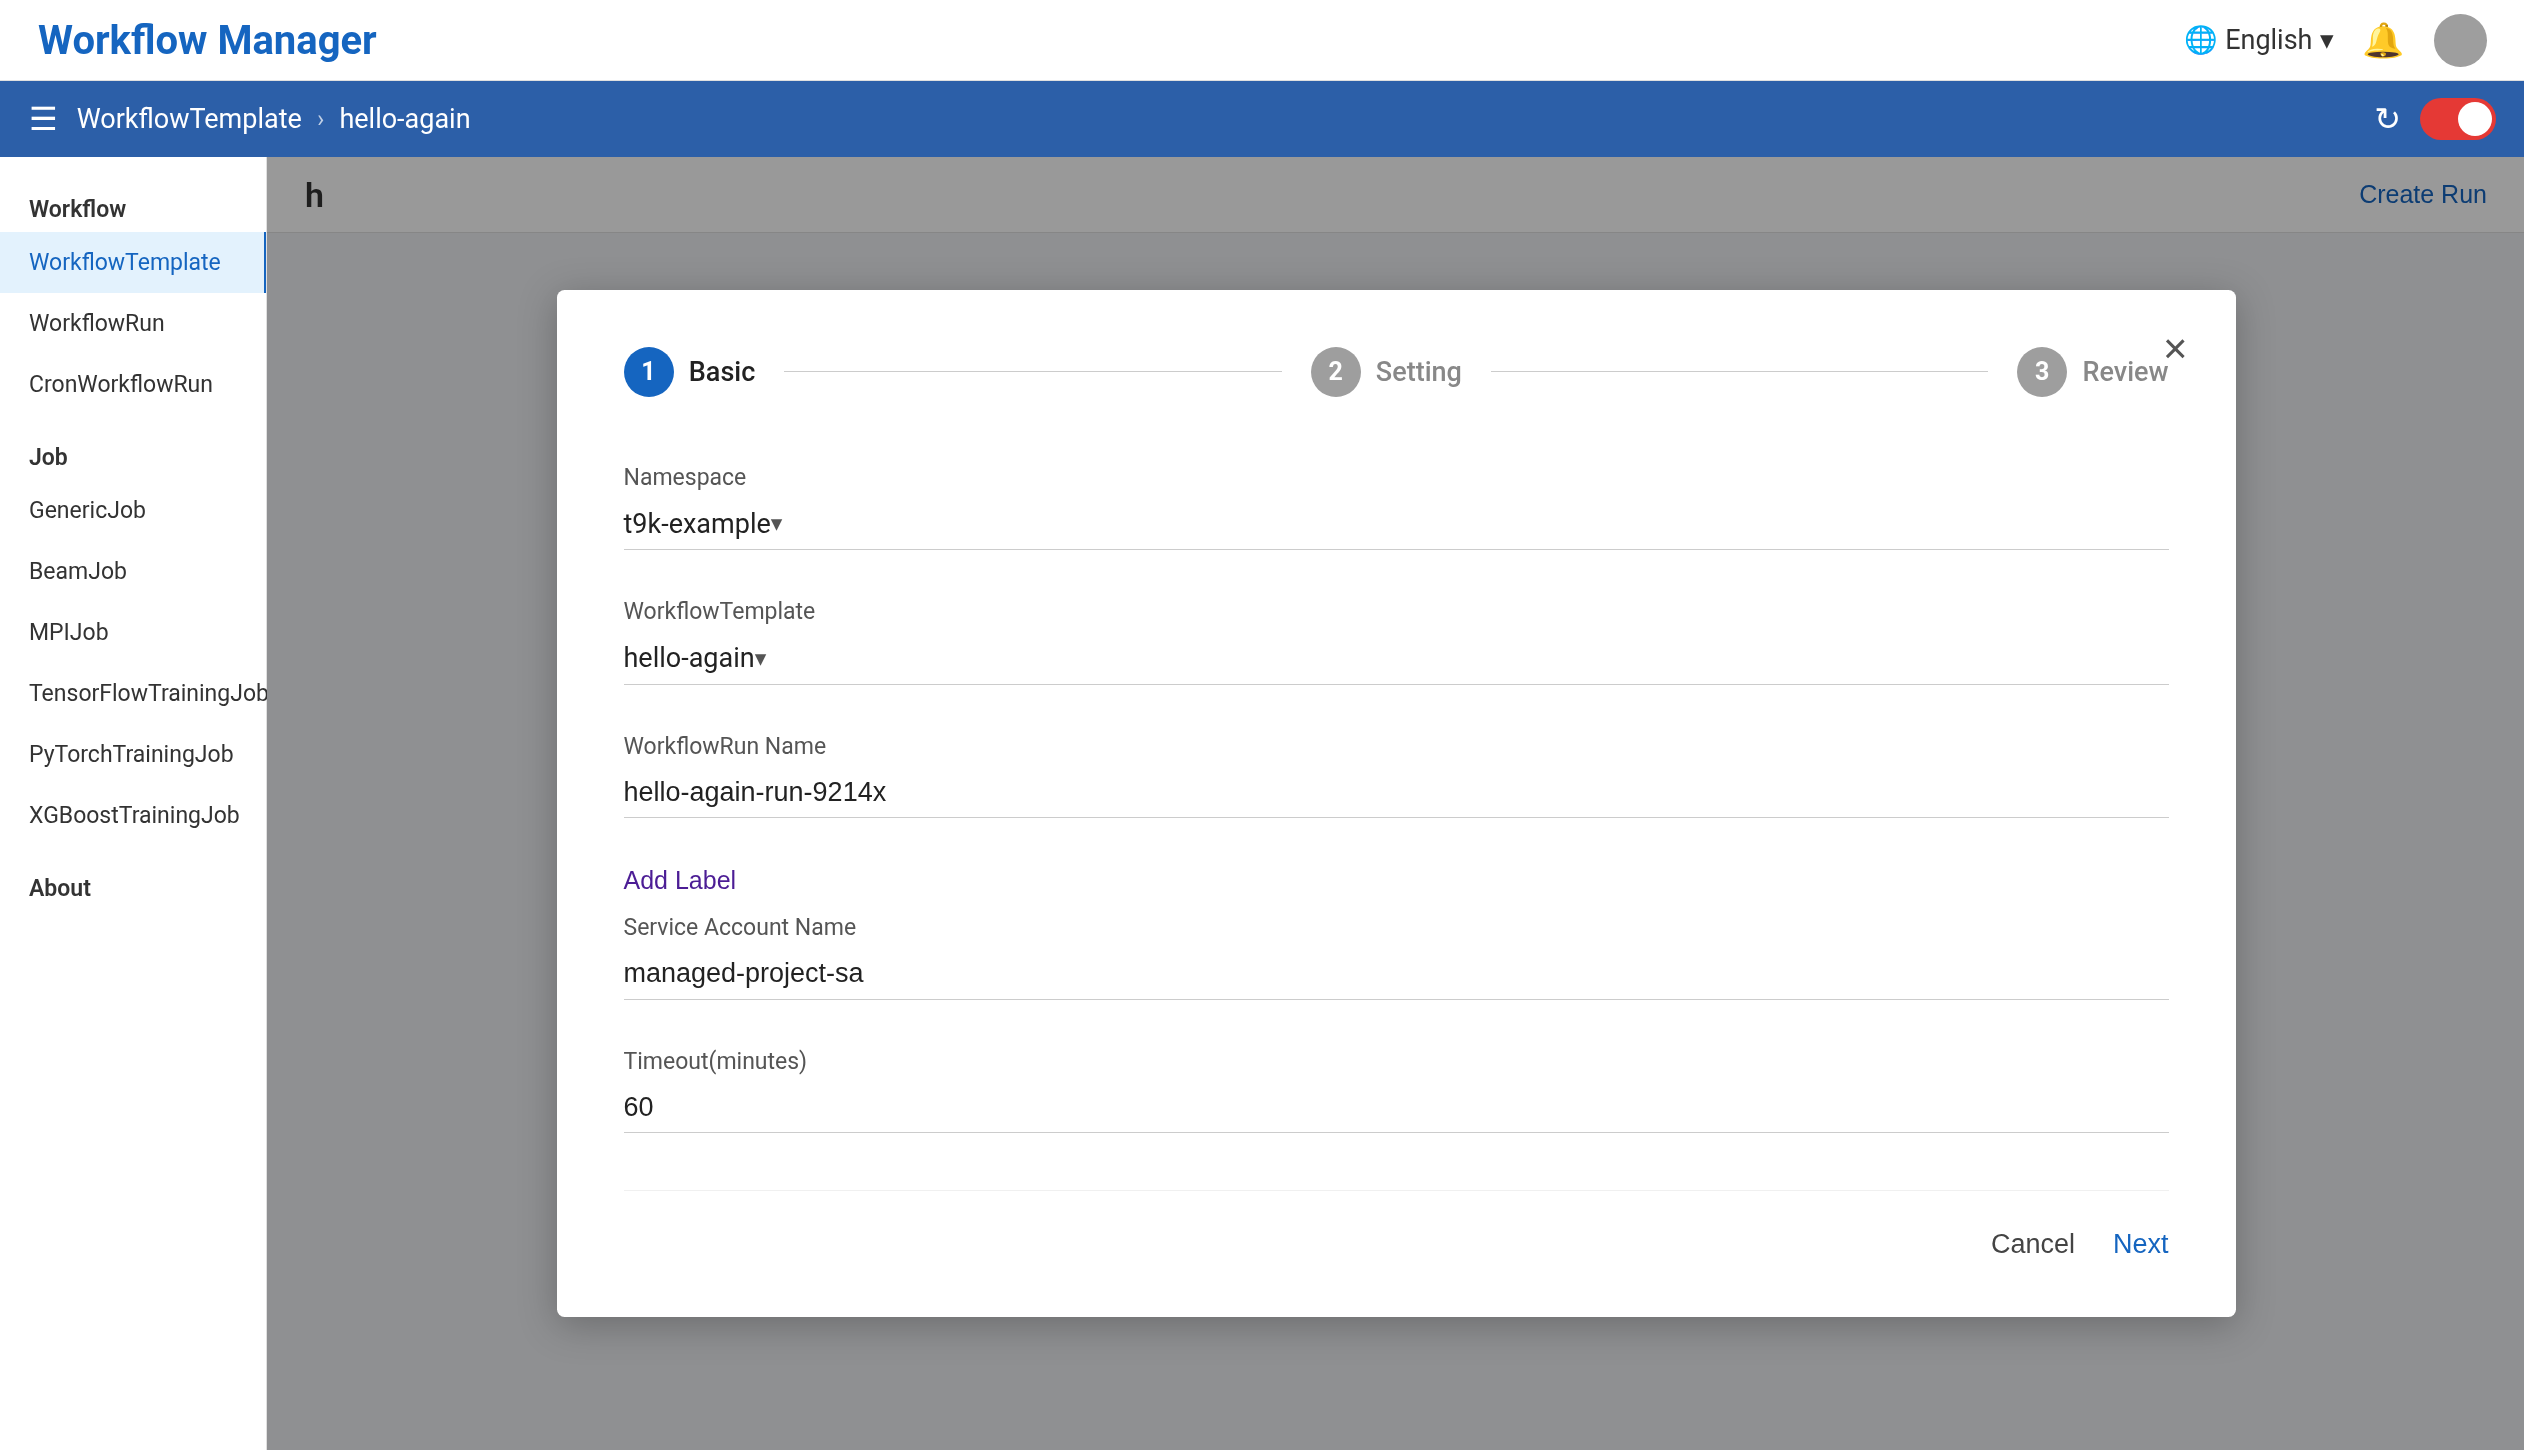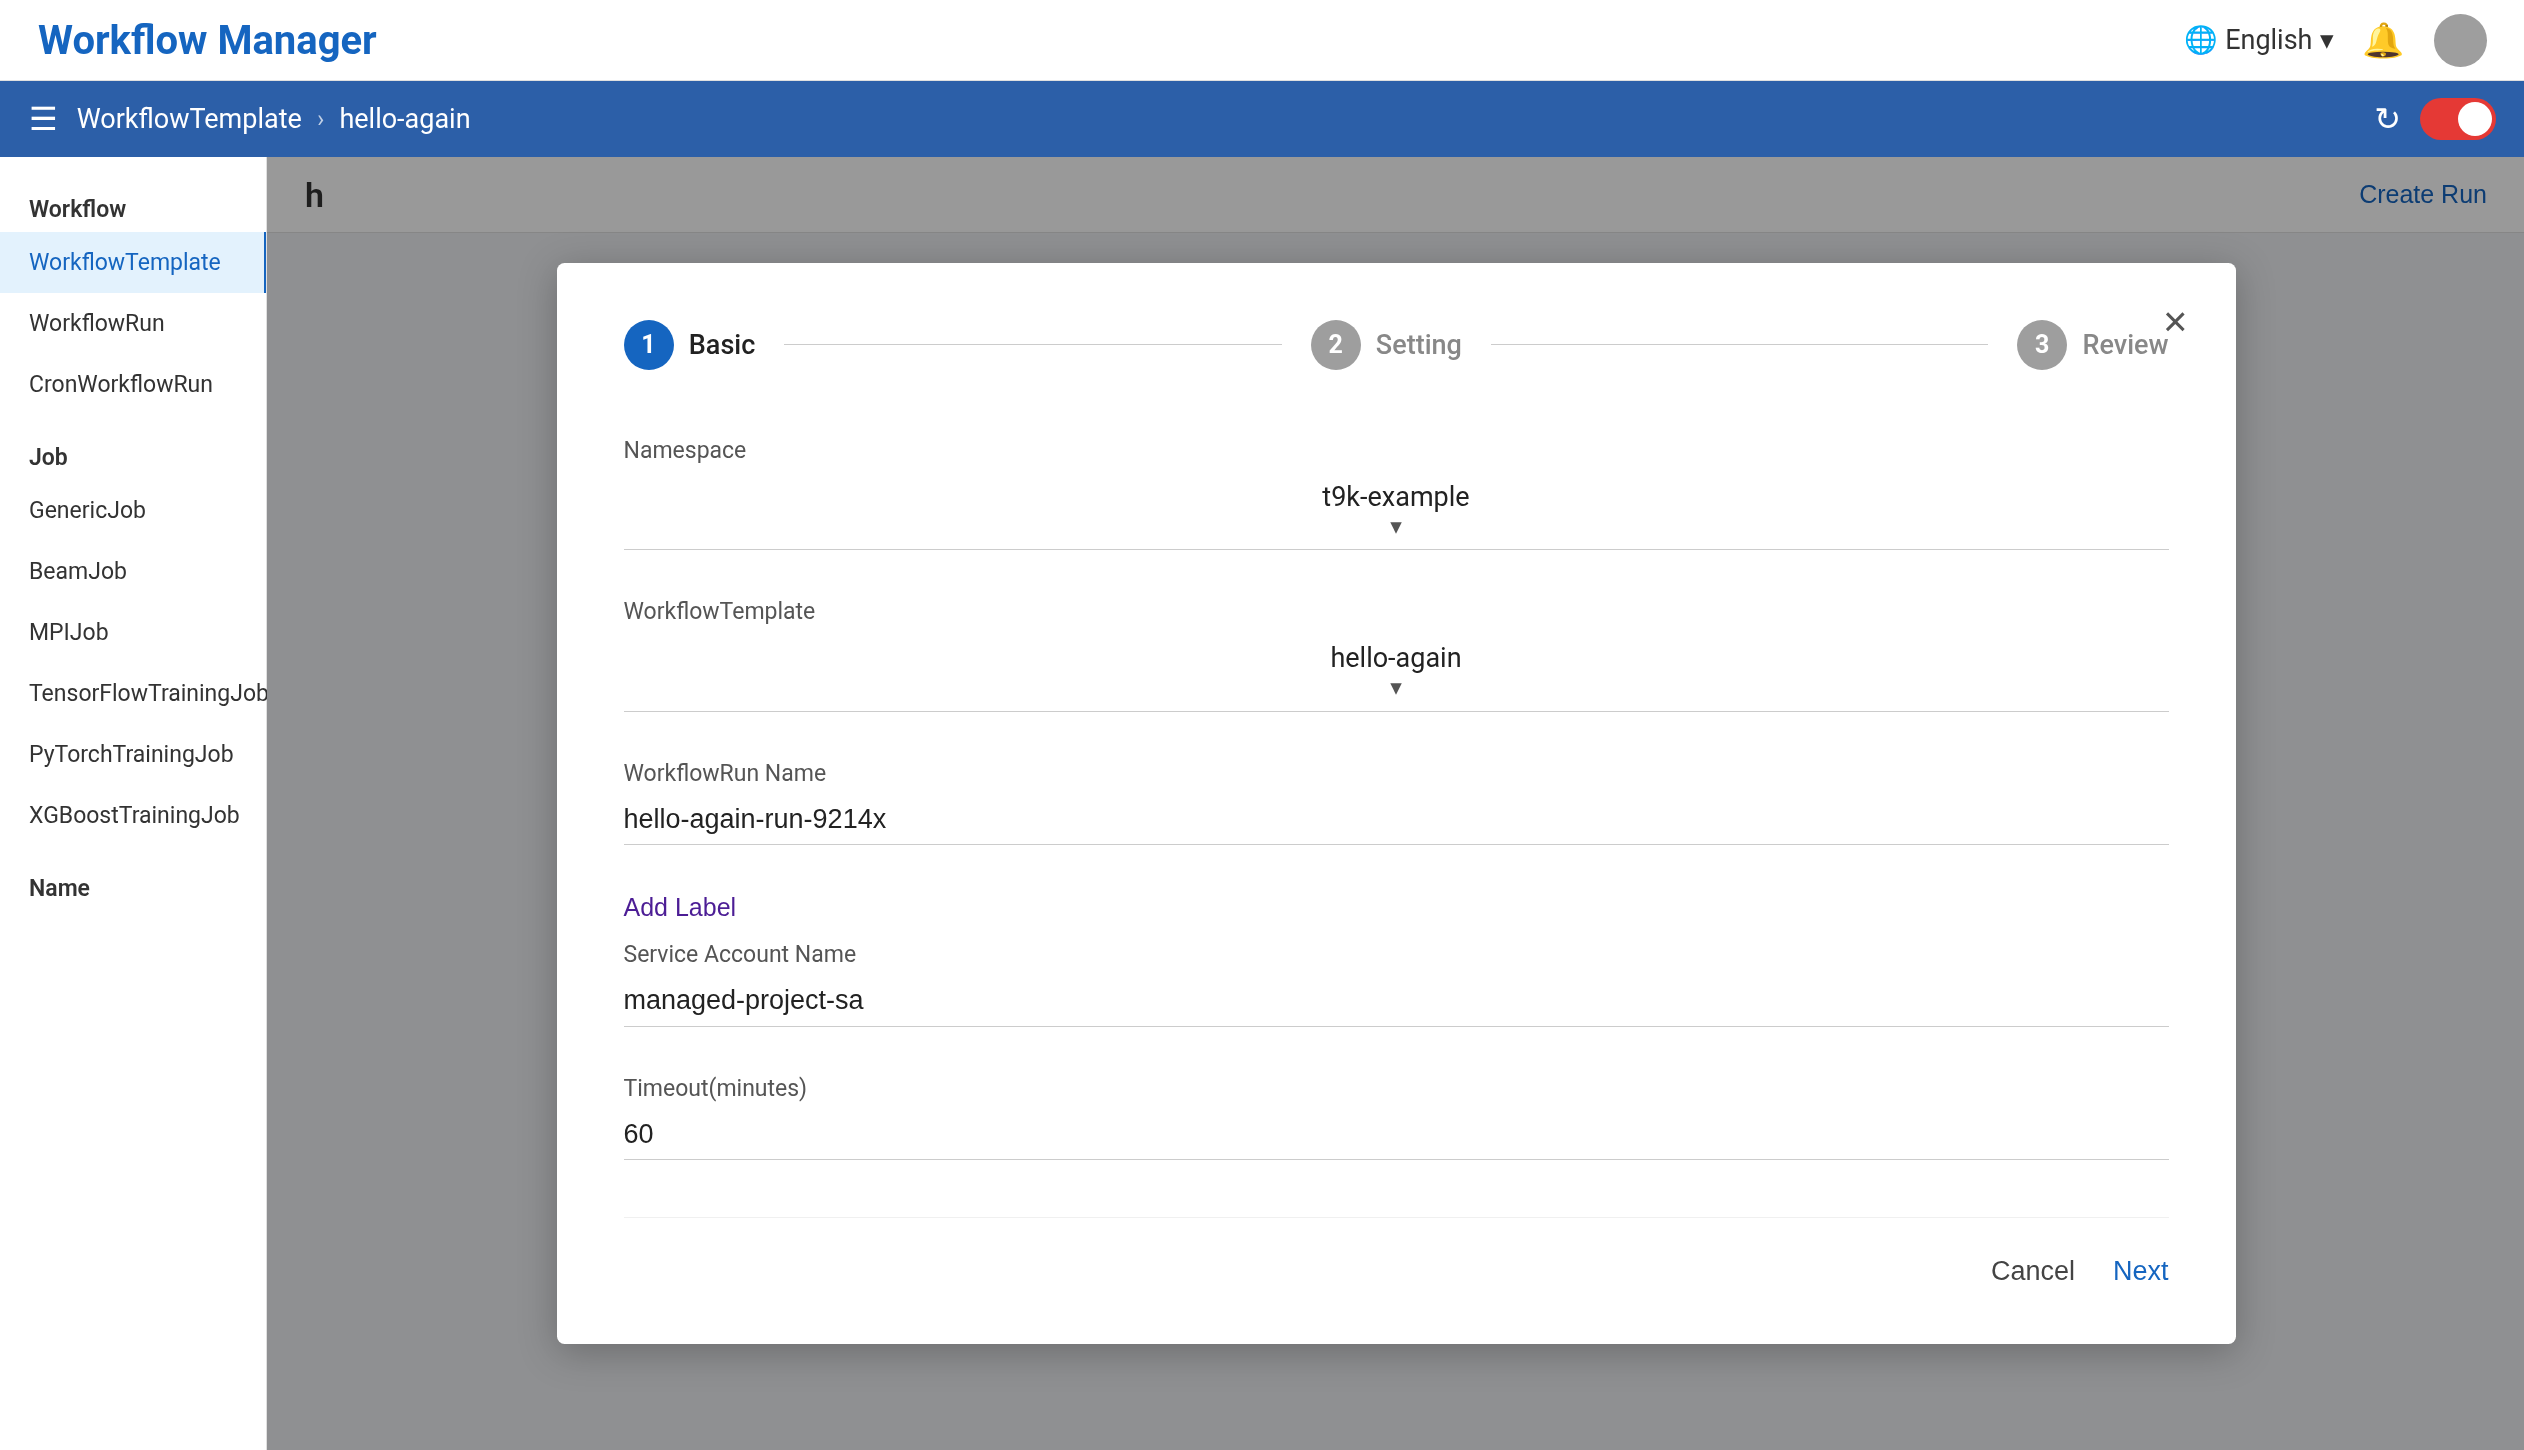--- a/index.html
+++ b/index.html
@@ -265,21 +265,20 @@
       border: none;
       border-bottom: 1.9px solid #ccc;
       padding: 9.5px 0;
       font-size: 27px;
       color: #222;
       background: transparent;
       outline: none;
       display: flex;
       align-items: center;
       justify-content: flex-start;
-      flex-direction: column;
     }
     .form-control input {
       border: none;
       outline: none;
       font-size: 27px;
       color: #222;
       width: 100%;
       background: transparent;
     }
     .dropdown-arrow {
@@ -363,21 +362,21 @@
     <a class="sidebar-item">CronWorkflowRun</a>
 
     <div class="sidebar-section-title" style="margin-top:19px;">Job</div>
     <a class="sidebar-item">GenericJob</a>
     <a class="sidebar-item">BeamJob</a>
     <a class="sidebar-item">MPIJob</a>
     <a class="sidebar-item">TensorFlowTrainingJob</a>
     <a class="sidebar-item">PyTorchTrainingJob</a>
     <a class="sidebar-item">XGBoostTrainingJob</a>
 
-    <div class="sidebar-section-title" style="margin-top:19px;">Name</div>
+    <div class="sidebar-section-title" style="margin-top:19px;">About</div>
   </nav>
 
   <div class="content-area">
     <div class="content-header">
       <span class="content-title">h</span>
       <button class="create-run-btn">Create Run</button>
     </div>
 
     <div class="overlay">
       <div class="dialog">

